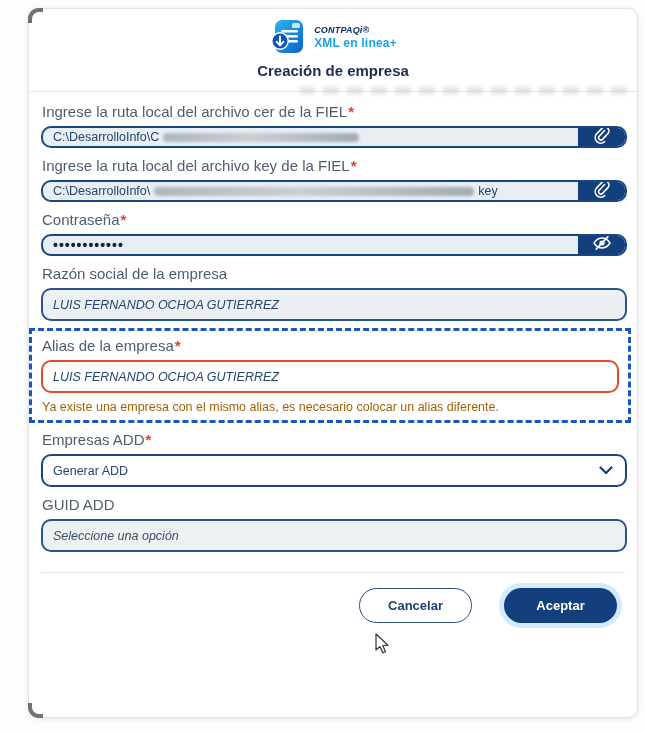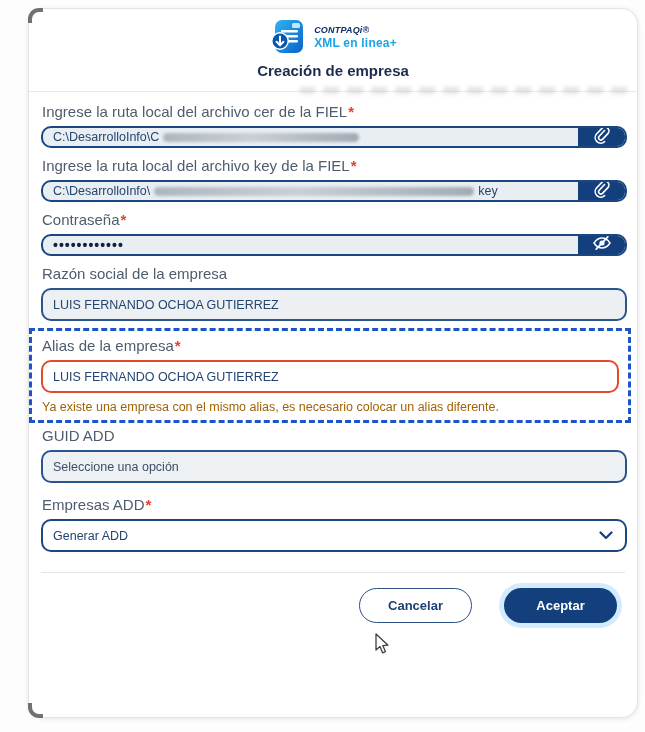--- a/index.html
+++ b/index.html
@@ -3,21 +3,21 @@
 <meta charset="utf-8">
 <style>
   html,body{margin:0;padding:0;}
   body{
     width:645px;height:732px;position:relative;overflow:hidden;
     background:#fdfdfd;font-family:"Liberation Sans",sans-serif;
     -webkit-font-smoothing:antialiased;
   }
   .card{
     position:absolute;left:28px;top:8px;width:610px;height:710px;
-    background:#ffffff;border:1px solid #e4e4e4;border-radius:16px;
+    background:#ffffff;border:1px solid #e4e4e4;border-radius:10px;
     box-shadow:0 1px 5px rgba(0,0,0,.10);
     box-sizing:border-box;
   }
   .corner-tl{
     position:absolute;left:-1px;top:-1px;width:15px;height:15px;
     border-top-left-radius:11px;border-top:4px solid #565b60;border-left:4px solid #565b60;
     box-sizing:border-box;opacity:.85;
   }
   .corner-bl{
     position:absolute;left:-1px;bottom:-1px;width:15px;height:15px;
@@ -51,21 +51,21 @@
     flex:1;display:flex;align-items:center;gap:4px;padding:0 10px;
     font-size:12.5px;color:#23456f;white-space:nowrap;overflow:hidden;
   }
   .addon-btn{
     width:47px;background:#13407d;display:flex;align-items:center;justify-content:center;
     cursor:pointer;flex:0 0 auto;
   }
   .plain-input{
     height:33px;border:2px solid #2a548d;border-radius:10px;background:#edf0f3;
     display:flex;align-items:center;padding:0 10px;font-size:12.5px;color:#23456f;
-    box-sizing:border-box;white-space:nowrap;overflow:hidden;
+    box-sizing:border-box;white-space:nowrap;overflow:hidden;font-style:italic;
   }
   .select-row{
     height:33px;border:2px solid #1a4781;border-radius:10px;background:#ffffff;
     display:flex;align-items:center;justify-content:space-between;padding:0 12px 0 10px;
     font-size:12.5px;color:#23456f;box-sizing:border-box;cursor:pointer;
   }
   .guid-input{background:#eef1f4;color:#3d4f66;}
   
   .alias-group{position:relative;margin-top:14px;padding:2px 8px 4px 0;}
   .alias-highlight{
@@ -195,38 +195,38 @@
 
     <div class="alias-group">
       <div class="alias-highlight"></div>
       <span class="field-label"><span>Alias de la empresa</span><span class="req">*</span></span>
       <div class="plain-input alias-input">
         <span>LUIS FERNANDO OCHOA GUTIERREZ</span>
       </div>
       <div class="error-text">Ya existe una empresa con el mismo alias, es necesario colocar un alias diferente.</div>
     </div>
 
-    <div class="field">
-      <span class="field-label">GUID ADD</span>
-      <div class="plain-input guid-input">
-        <span>Seleccione una opción</span>
-      </div>
-    </div>
-
     <div class="field" style="margin-top:13px;">
       <span class="field-label"><span>Empresas ADD</span><span class="req">*</span></span>
       <div class="select-row">
         <span>Generar ADD</span>
         <span>
           <svg width="14" height="9" viewBox="0 0 14 9">
             <path d="M1.5 1.5 L7 7 L12.5 1.5" fill="none" stroke="#143f7c" stroke-width="2.2" stroke-linecap="round" stroke-linejoin="round"></path>
           </svg>
         </span>
       </div>
     </div>
+
+    <div class="field">
+      <span class="field-label">GUID ADD</span>
+      <div class="plain-input guid-input">
+        <span>Seleccione una opción</span>
+      </div>
+    </div>
   </div>
 
   <div class="footer-divider"></div>
   <div class="buttons">
     <button class="btn btn-cancel">Cancelar</button>
     <button class="btn btn-accept">Aceptar</button>
   </div>
 </div>
 
 <div class="cursor">

